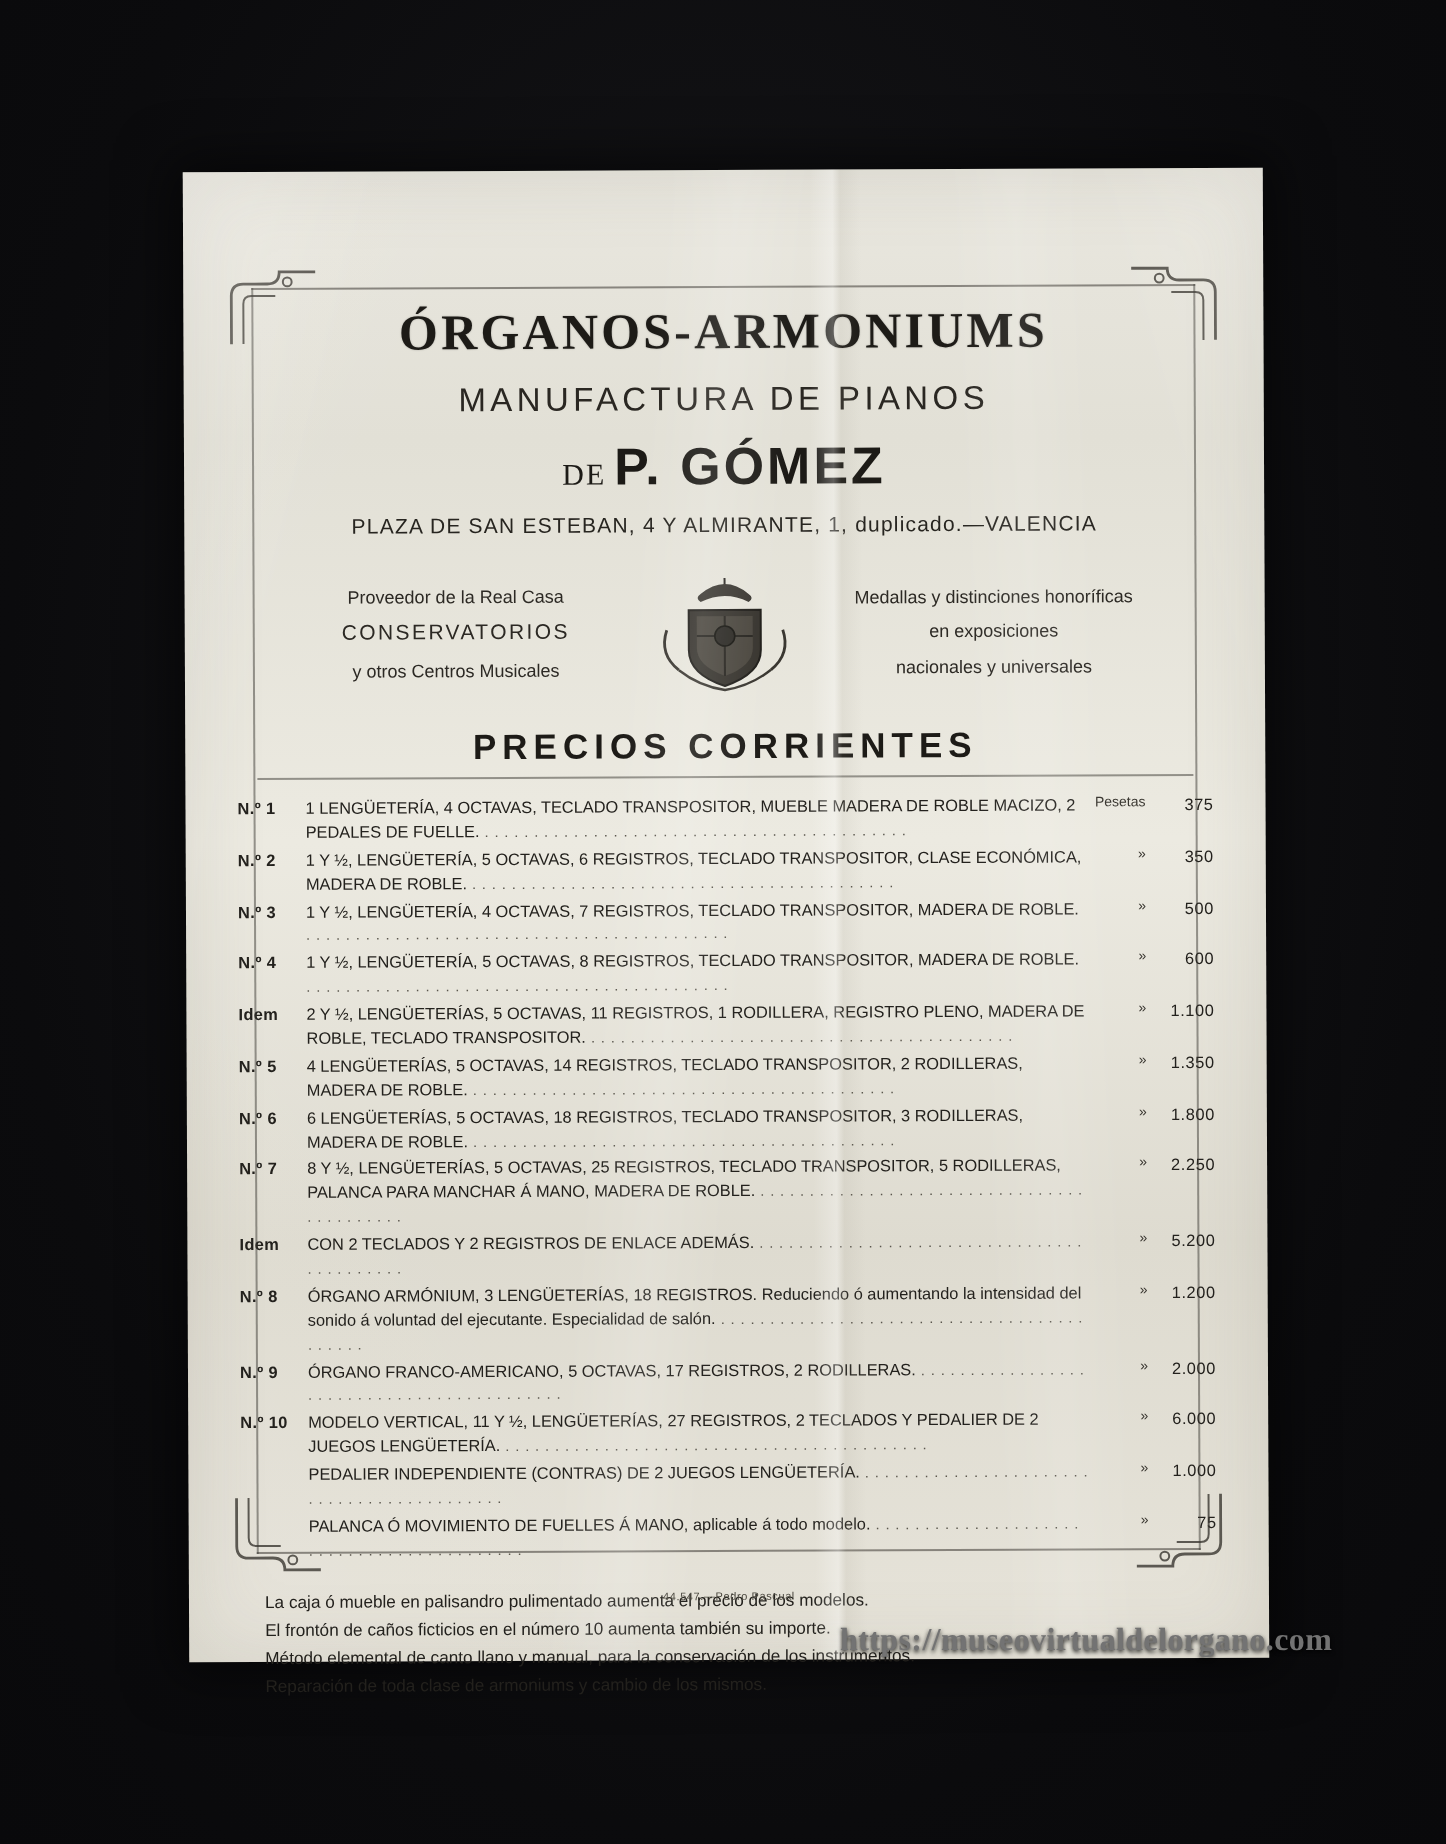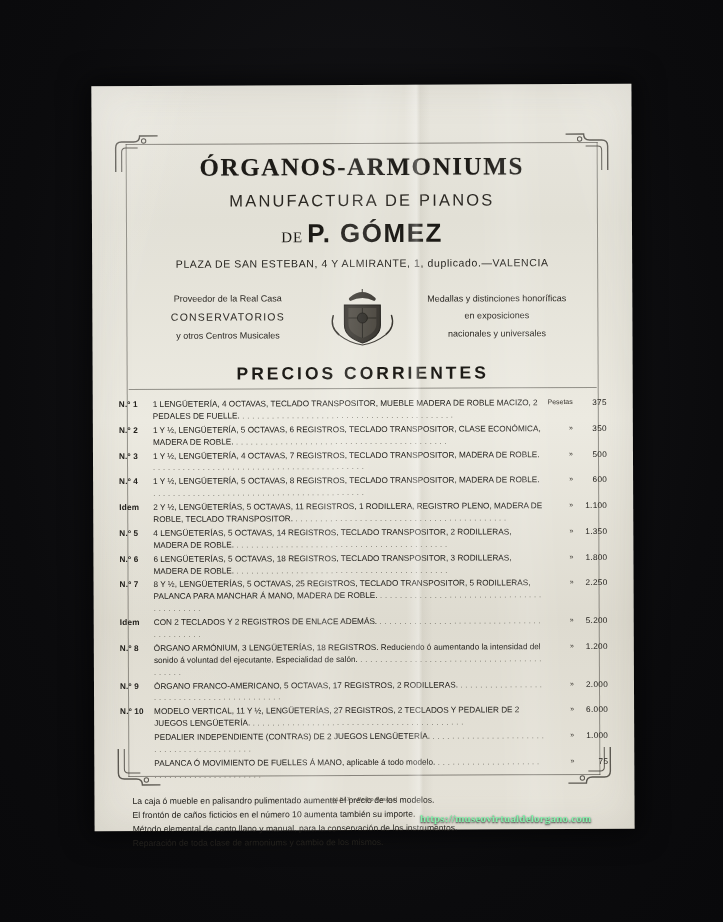--- a/index.html
+++ b/index.html
@@ -110,21 +110,21 @@
   .notes{
     margin-top:11px;font-size:8.6px;line-height:1.65;color:#23211d;
     font-family:"Liberation Sans", sans-serif;padding-left:12px;
   }
   .imprint{
     position:absolute;left:0;right:0;bottom:28px;text-align:center;font-size:5.5px;color:#4b483f;
     font-family:"Liberation Sans", sans-serif;letter-spacing:.3px;
   }
   .watermark{
     position:absolute;left:420px;top:812px;font-family:"Liberation Serif", serif;
-    font-size:11px;font-weight:700;color:#86efac;letter-spacing:.2px;
+    font-size:16px;font-weight:700;color:#737373;letter-spacing:.2px;
     text-shadow:0 1px 2px rgba(0,0,0,.9);
   }
 </style>
 </head>
 <body>
 
 <div class="mat"></div>
 
 <div class="sheet">
   <div class="page">

